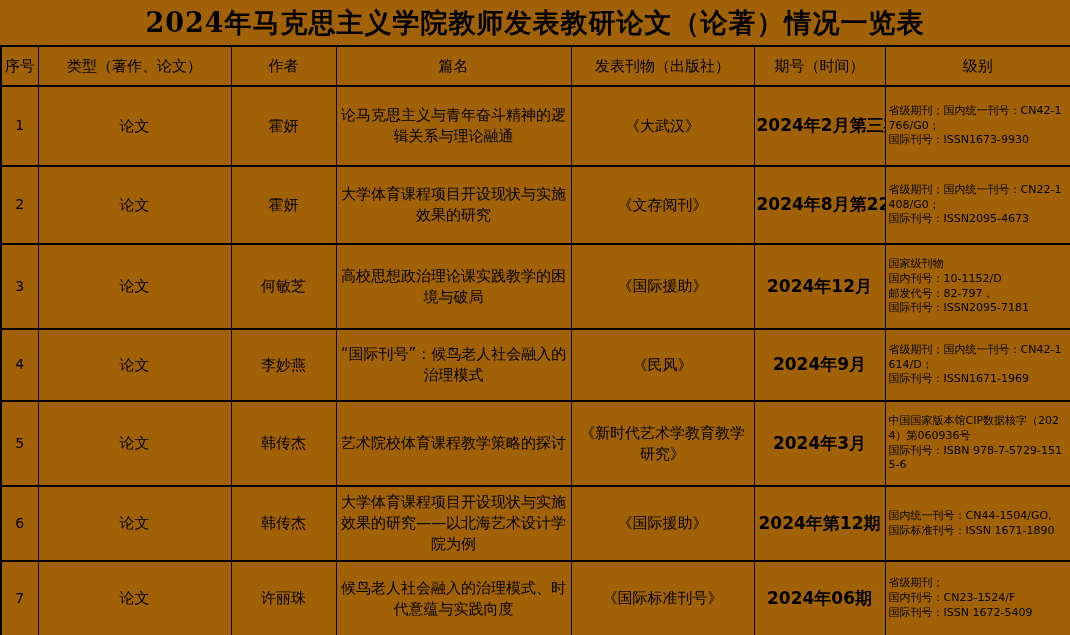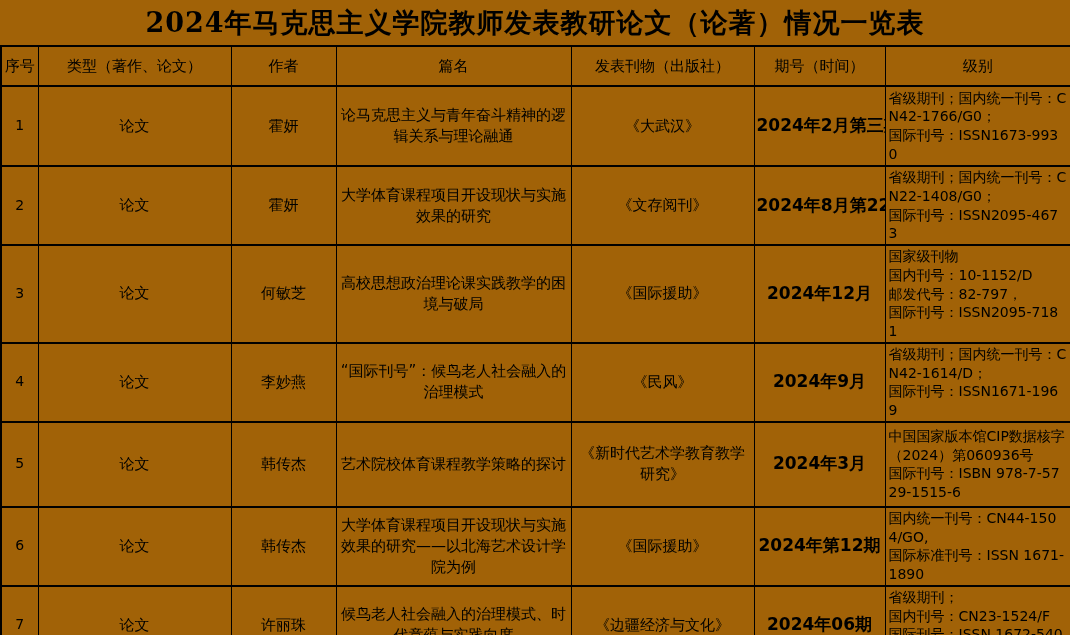--- a/index.html
+++ b/index.html
@@ -47,21 +47,21 @@
     padding: 0 2px;
     overflow: hidden;
     word-break: break-all;
   }
   table.papers th {
     font-size: 15px;
     white-space: nowrap;
   }
   table.papers td.c-level {
     text-align: left;
-    font-size: 14px;
+    font-size: 11px;
     line-height: 1.34;
     white-space: pre-line;
     padding: 1px 3px;
     word-break: break-all;
   }
   table.papers td.c-issue {
     font-size: 17px;
     white-space: nowrap;
     font-weight: bold;
   }
@@ -163,21 +163,21 @@
         <td class="c-issue">2024年第12期</td>
         <td class="c-level">国内统一刊号：CN44-1504/GO,
 国际标准刊号：ISSN 1671-1890</td>
       </tr>
 
       <tr style="height:75px">
         <td class="c-serial">7</td>
         <td>论文</td>
         <td>许丽珠</td>
         <td>候鸟老人社会融入的治理模式、时代意蕴与实践向度</td>
-        <td>《边疆经济与文化》</td>
+        <td>《国际标准刊号》</td>
         <td class="c-issue">2024年06期</td>
         <td class="c-level">省级期刊；
 国内刊号：CN23-1524/F
 国际刊号：ISSN 1672-5409</td>
       </tr>
     </tbody>
   </table>
 </div>
 
 </body></html>

